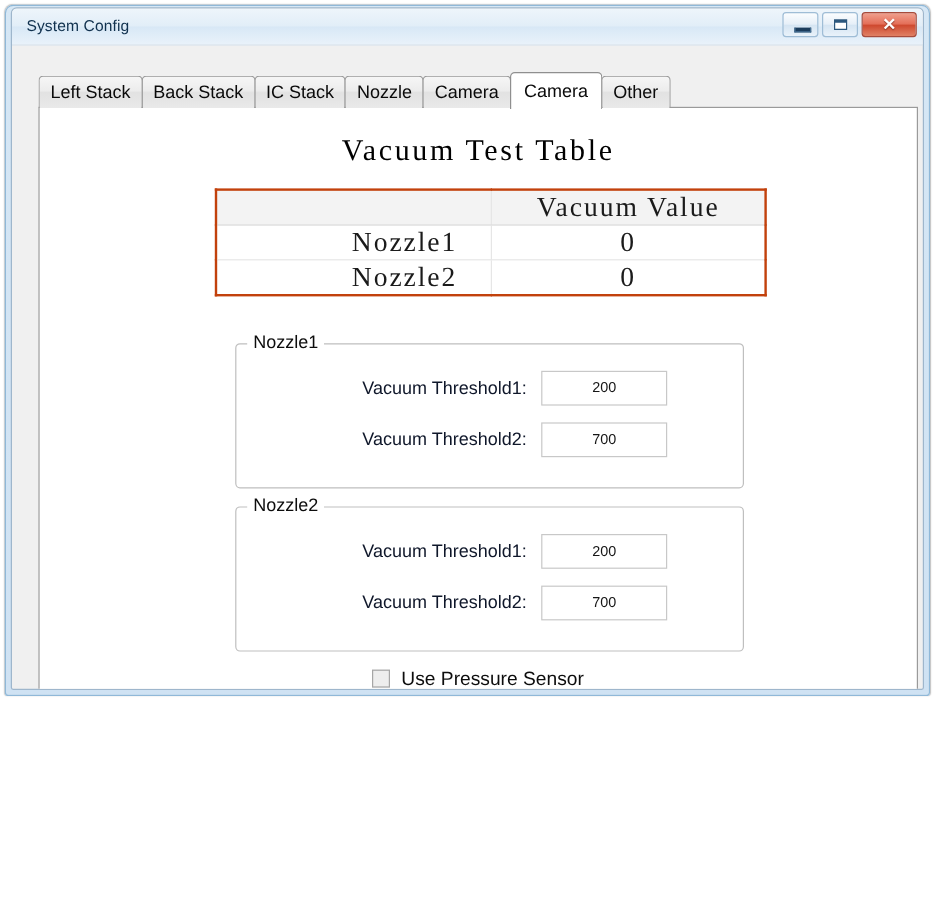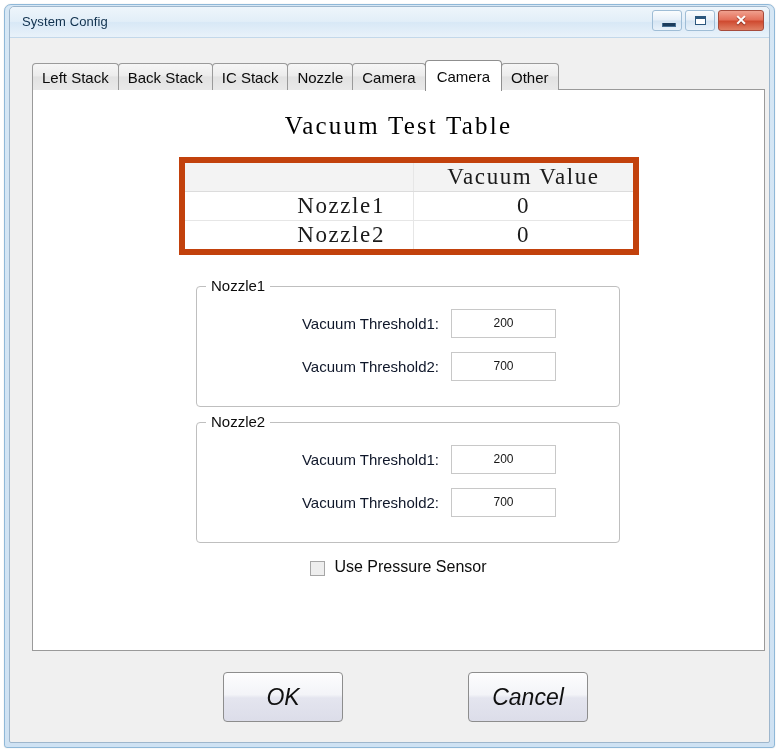--- a/index.html
+++ b/index.html
@@ -14,21 +14,21 @@
     font-family: "Liberation Sans", sans-serif;
     overflow: hidden;
   }
 
   
   .window-frame {
     position: absolute;
     left: 4px;
     top: 4px;
     width: 771px;
-    height: 744px;
+    height: 576px;
     box-sizing: border-box;
     border: 1px solid #8fb8d8;
     border-radius: 7px 7px 3px 3px;
     background: linear-gradient(to bottom, #d6e7f5 0%, #cfe2f3 100%);
     padding: 19px;
     box-shadow: 0 0 1px rgba(0,0,0,0.25);
   }
   .window-inner {
     position: absolute;
     left: 4px;
@@ -174,21 +174,21 @@
     color: #000000;
     letter-spacing: 2.2px;
   }
   .vac-table {
     position: absolute;
     left: 146px;
     top: 67px;
     width: 460px;
     border-collapse: collapse;
     box-sizing: border-box;
-    border: 6px solid #c2410c;
+    border: 2px solid #c2410c;
     background: #ffffff;
     font-family: "Liberation Serif", "DejaVu Serif", serif;
   }
   .vac-table td {
     height: 28px;
     font-size: 23px;
     color: #1b1b1b;
     letter-spacing: 1.6px;
     padding: 0 10px;
     border: none;
@@ -254,21 +254,21 @@
     line-height: 27px;
   }
 
   
   .check-row {
     position: absolute;
     left: 0;
     top: 468px;
     width: 100%;
     display: flex;
-    align-items: flex-end;
+    align-items: flex-start;
     justify-content: center;
   }
   .checkbox {
     width: 15px;
     height: 15px;
     box-sizing: border-box;
     border: 1px solid #a6a6a6;
     background: #eeeeee;
     margin-right: 9px;
     flex: none;

